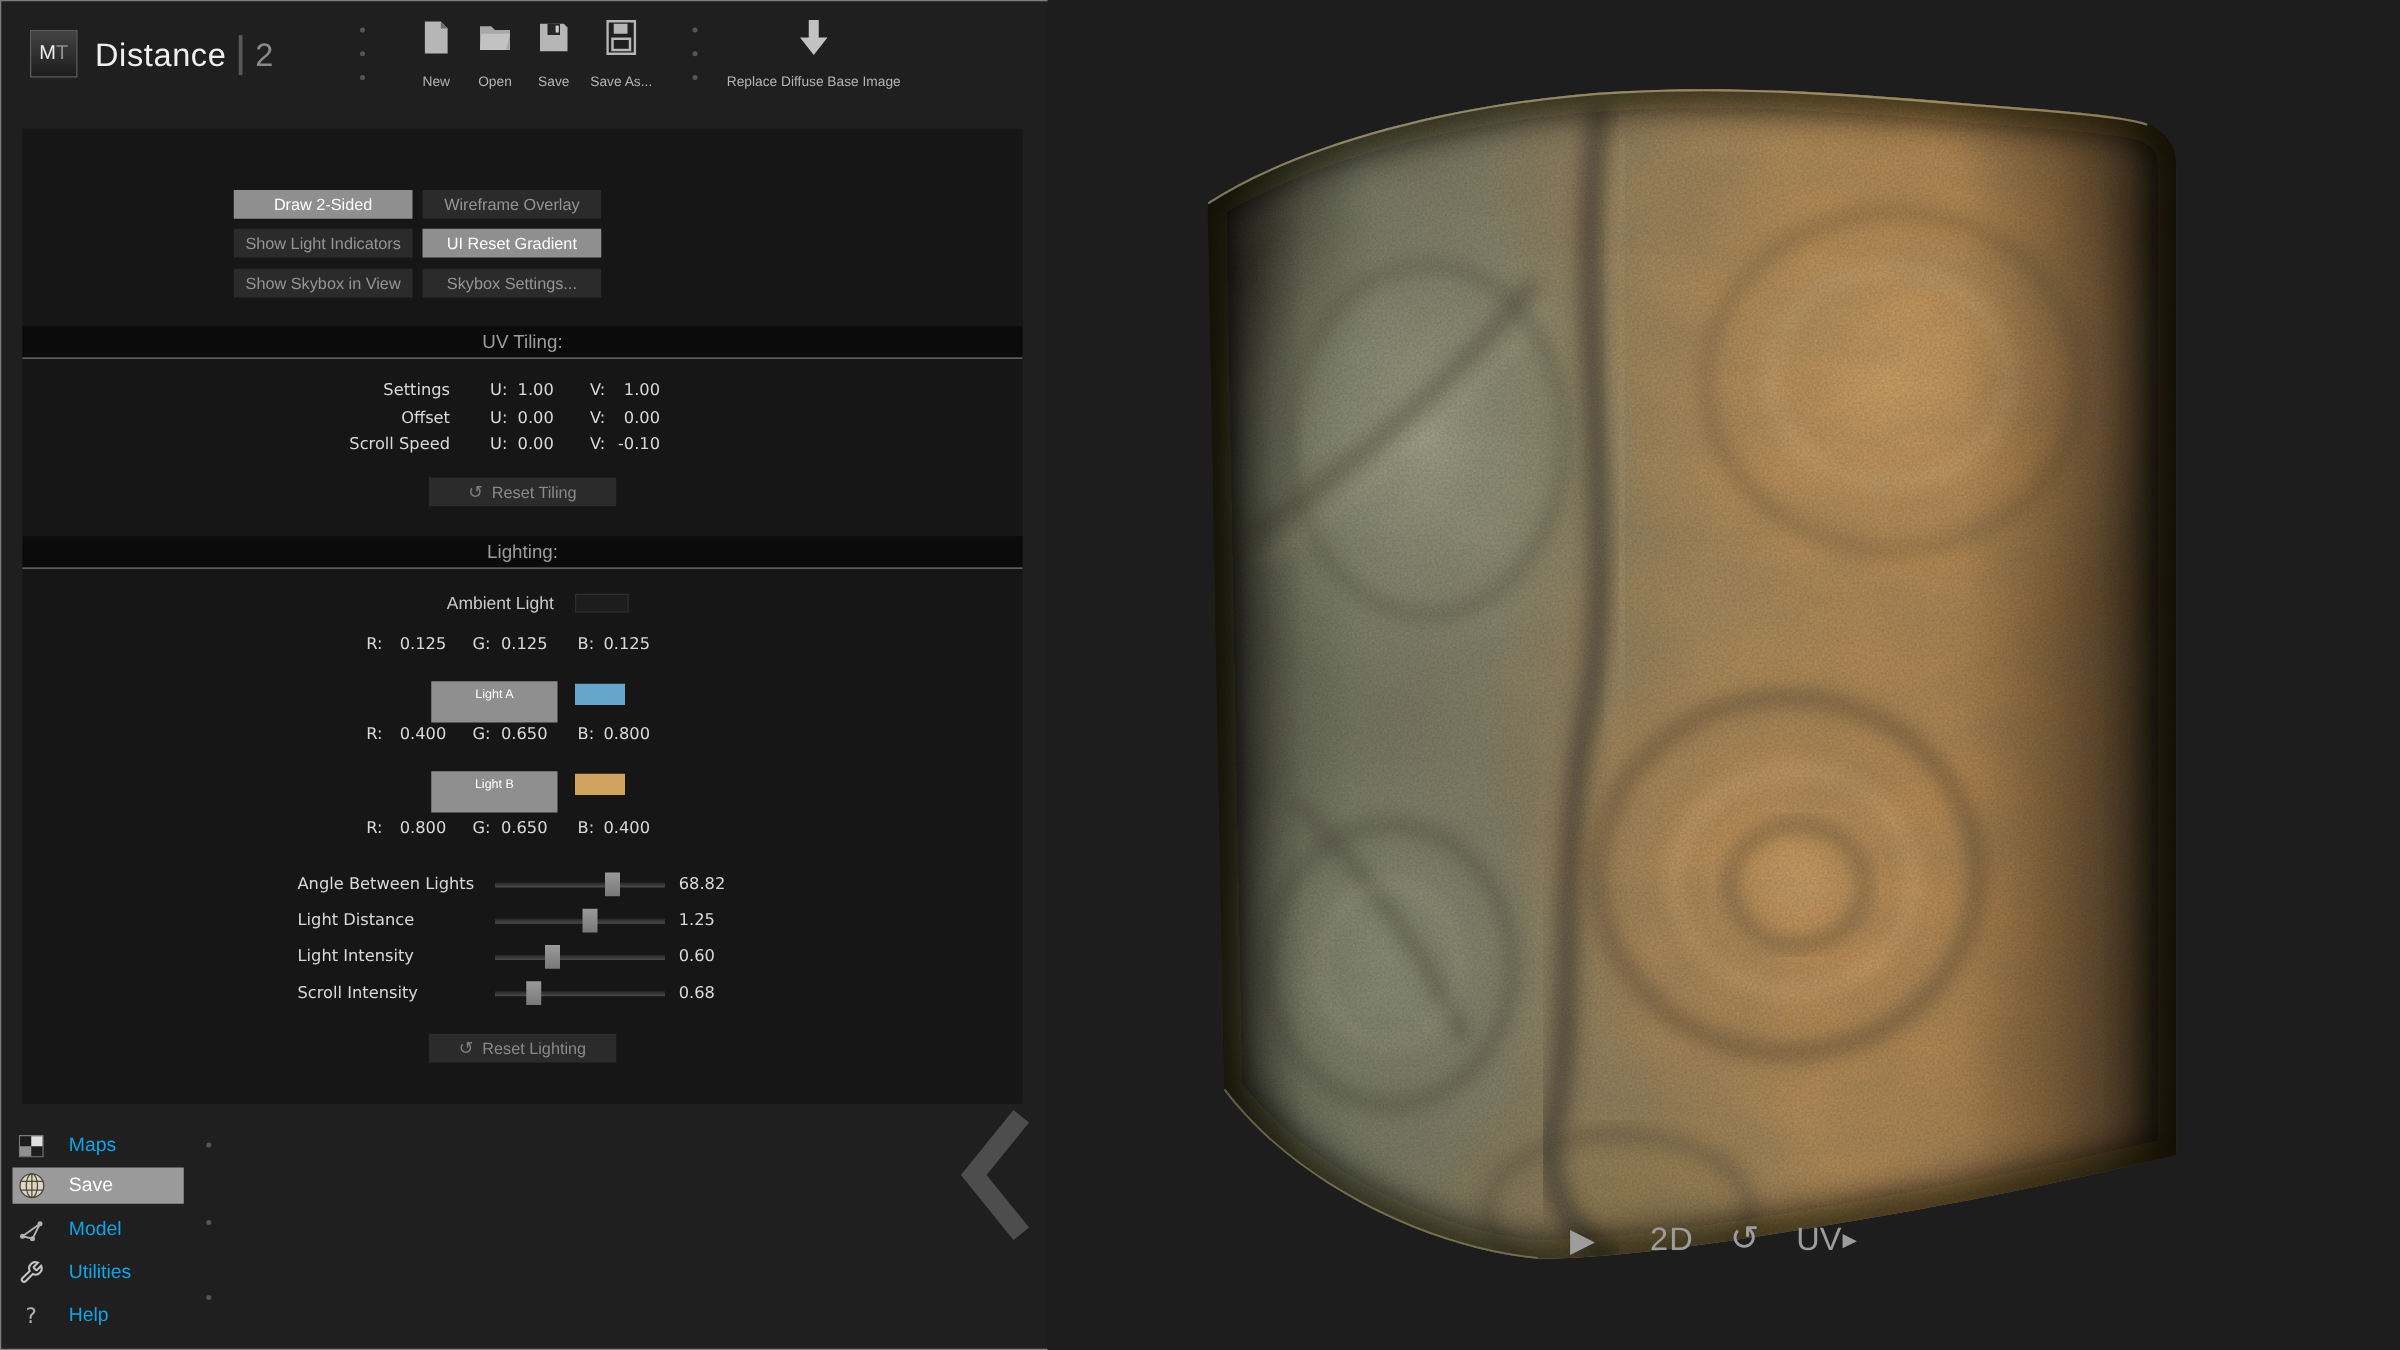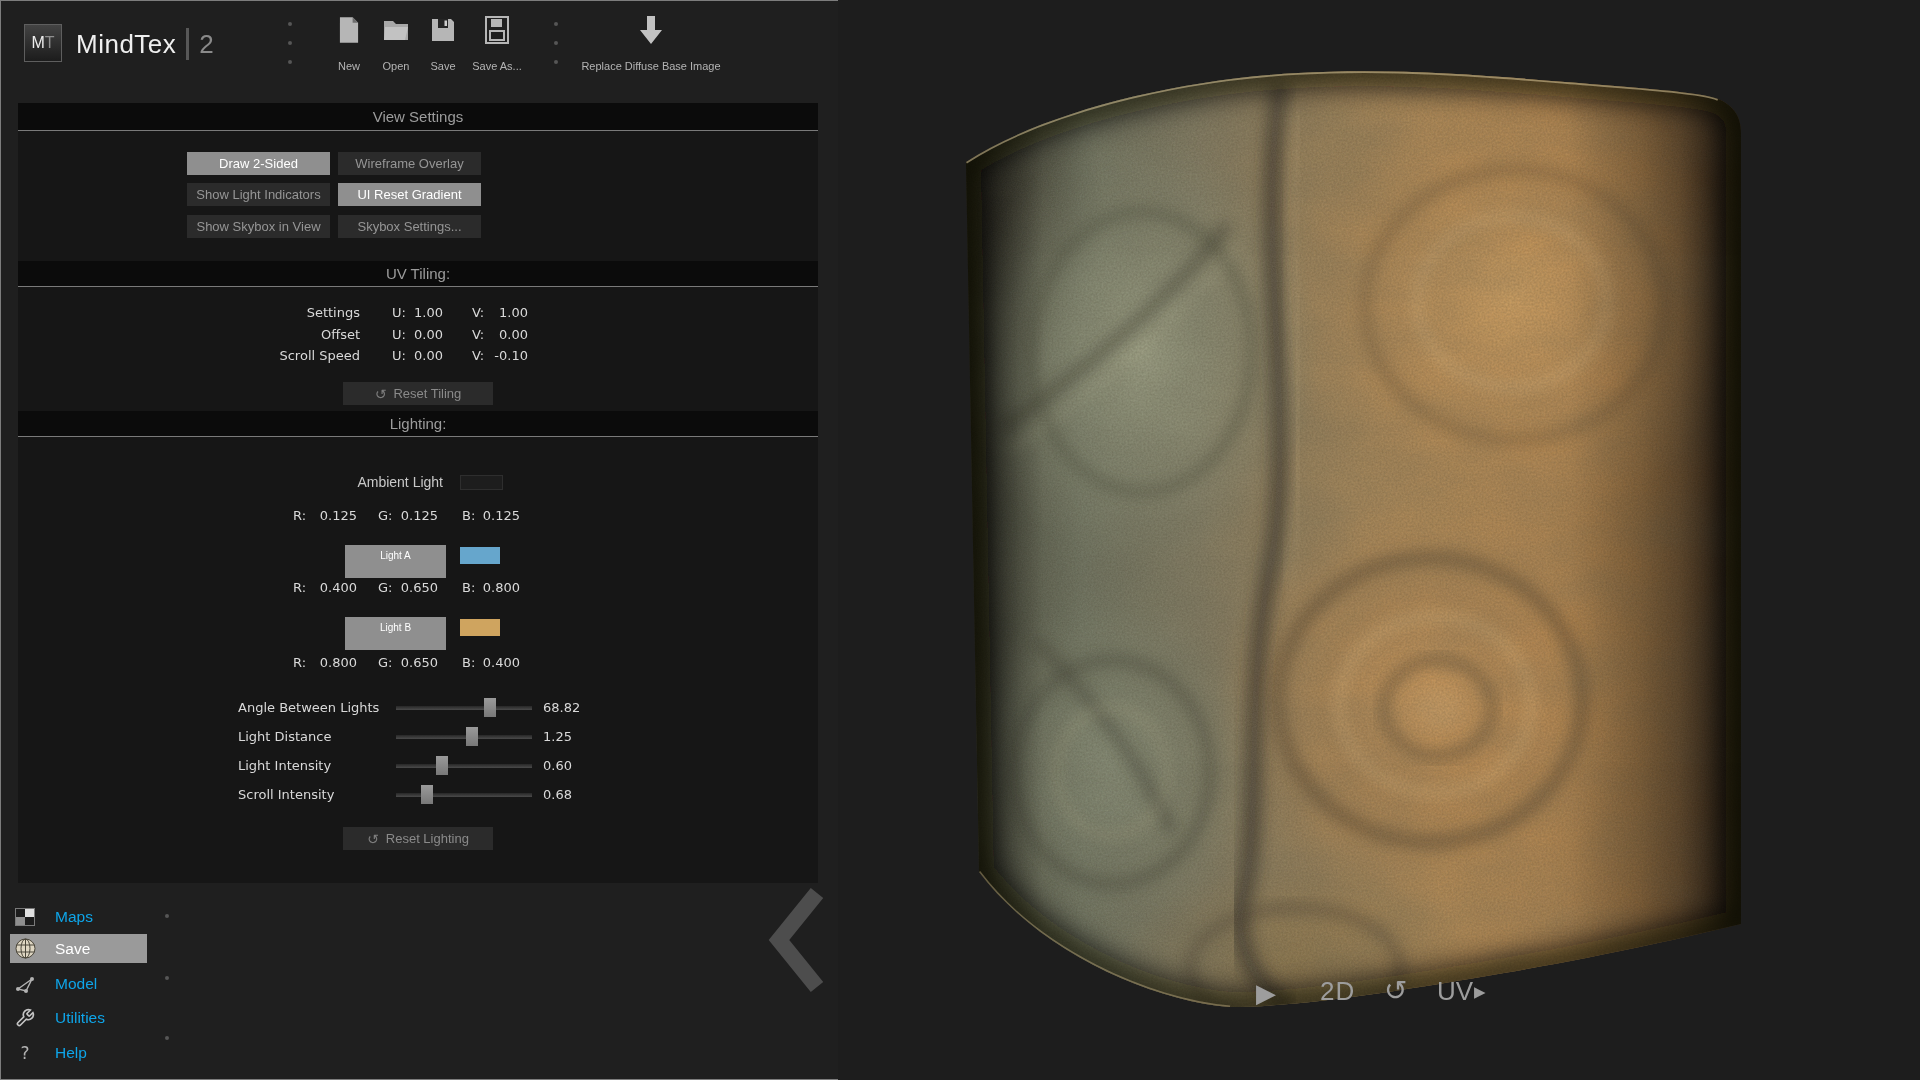--- a/index.html
+++ b/index.html
@@ -73,21 +73,21 @@
 </style>
 </head>
 <body>
 
 <div id="screen">
 
   <div class="logo-box">
     <span class="m">M</span><span class="t">T</span>
   </div>
   <div class="title-row">
-    <span class="app-name">MindTex</span>
+    <span class="app-name">Distance</span>
     <span class="title-divider"></span>
     <span class="app-version">2</span>
   </div>
 
   <div class="vdot" style="left:288px;top:22px"></div>
   <div class="vdot" style="left:288px;top:41px"></div>
   <div class="vdot" style="left:288px;top:60px"></div>
 
   <div class="tb-item" style="left:314px">
     <span class="ic">
@@ -144,21 +144,20 @@
   <span class="win-icon">
     <svg width="17" height="15" viewBox="0 0 17 15">
         <rect x="0.5" y="0.5" width="16" height="14" fill="none" stroke="#7d7d7d"></rect>
         <rect x="9" y="2.5" width="4.5" height="4" fill="#b9b9b9"></rect>
         <rect x="3" y="7" width="4.5" height="4" fill="#8f8f8f"></rect>
       </svg>
   </span>
 
   <div id="panel">
 
-    <div class="sec-header" style="top:0;height:28px;line-height:28px">View Settings</div>
 
     <div class="pbtn active" style="left:169px;top:49px">Draw 2-Sided</div>
     <div class="pbtn" style="left:320px;top:49px">Wireframe Overlay</div>
     <div class="pbtn" style="left:169px;top:80px">Show Light Indicators</div>
     <div class="pbtn active" style="left:320px;top:80px">UI Reset Gradient</div>
     <div class="pbtn" style="left:169px;top:112px">Show Skybox in View</div>
     <div class="pbtn" style="left:320px;top:112px">Skybox Settings...</div>
 
     <div class="sec-header" style="top:158px;height:26px;line-height:26px">UV Tiling:</div>
 
@@ -182,21 +181,21 @@
       <span class="uval">0.00</span>
       <span class="vl">V:</span>
       <span class="vval">-0.10</span>
     </div>
 
     <div class="reset-btn" style="top:279px">
       <span class="rg">↺</span>
       <span>Reset Tiling</span>
     </div>
 
-    <div class="sec-header" style="top:308px;height:26px;line-height:26px">Lighting:</div>
+    <div class="sec-header" style="top:326px;height:26px;line-height:26px">Lighting:</div>
 
     <div class="amb-label" style="top:371px">Ambient Light</div>
     <div class="swatch" style="top: 372px; width: 43px; height: 15px; border: 1px solid rgb(46, 46, 46); background: rgb(29, 29, 29);"></div>
 
     <div class="rgb-row" style="top:405px">
       <span class="rl">R:</span>
       <span class="rv">0.125</span>
       <span class="gl">G:</span>
       <span class="gv">0.125</span>
       <span class="bl">B:</span>

